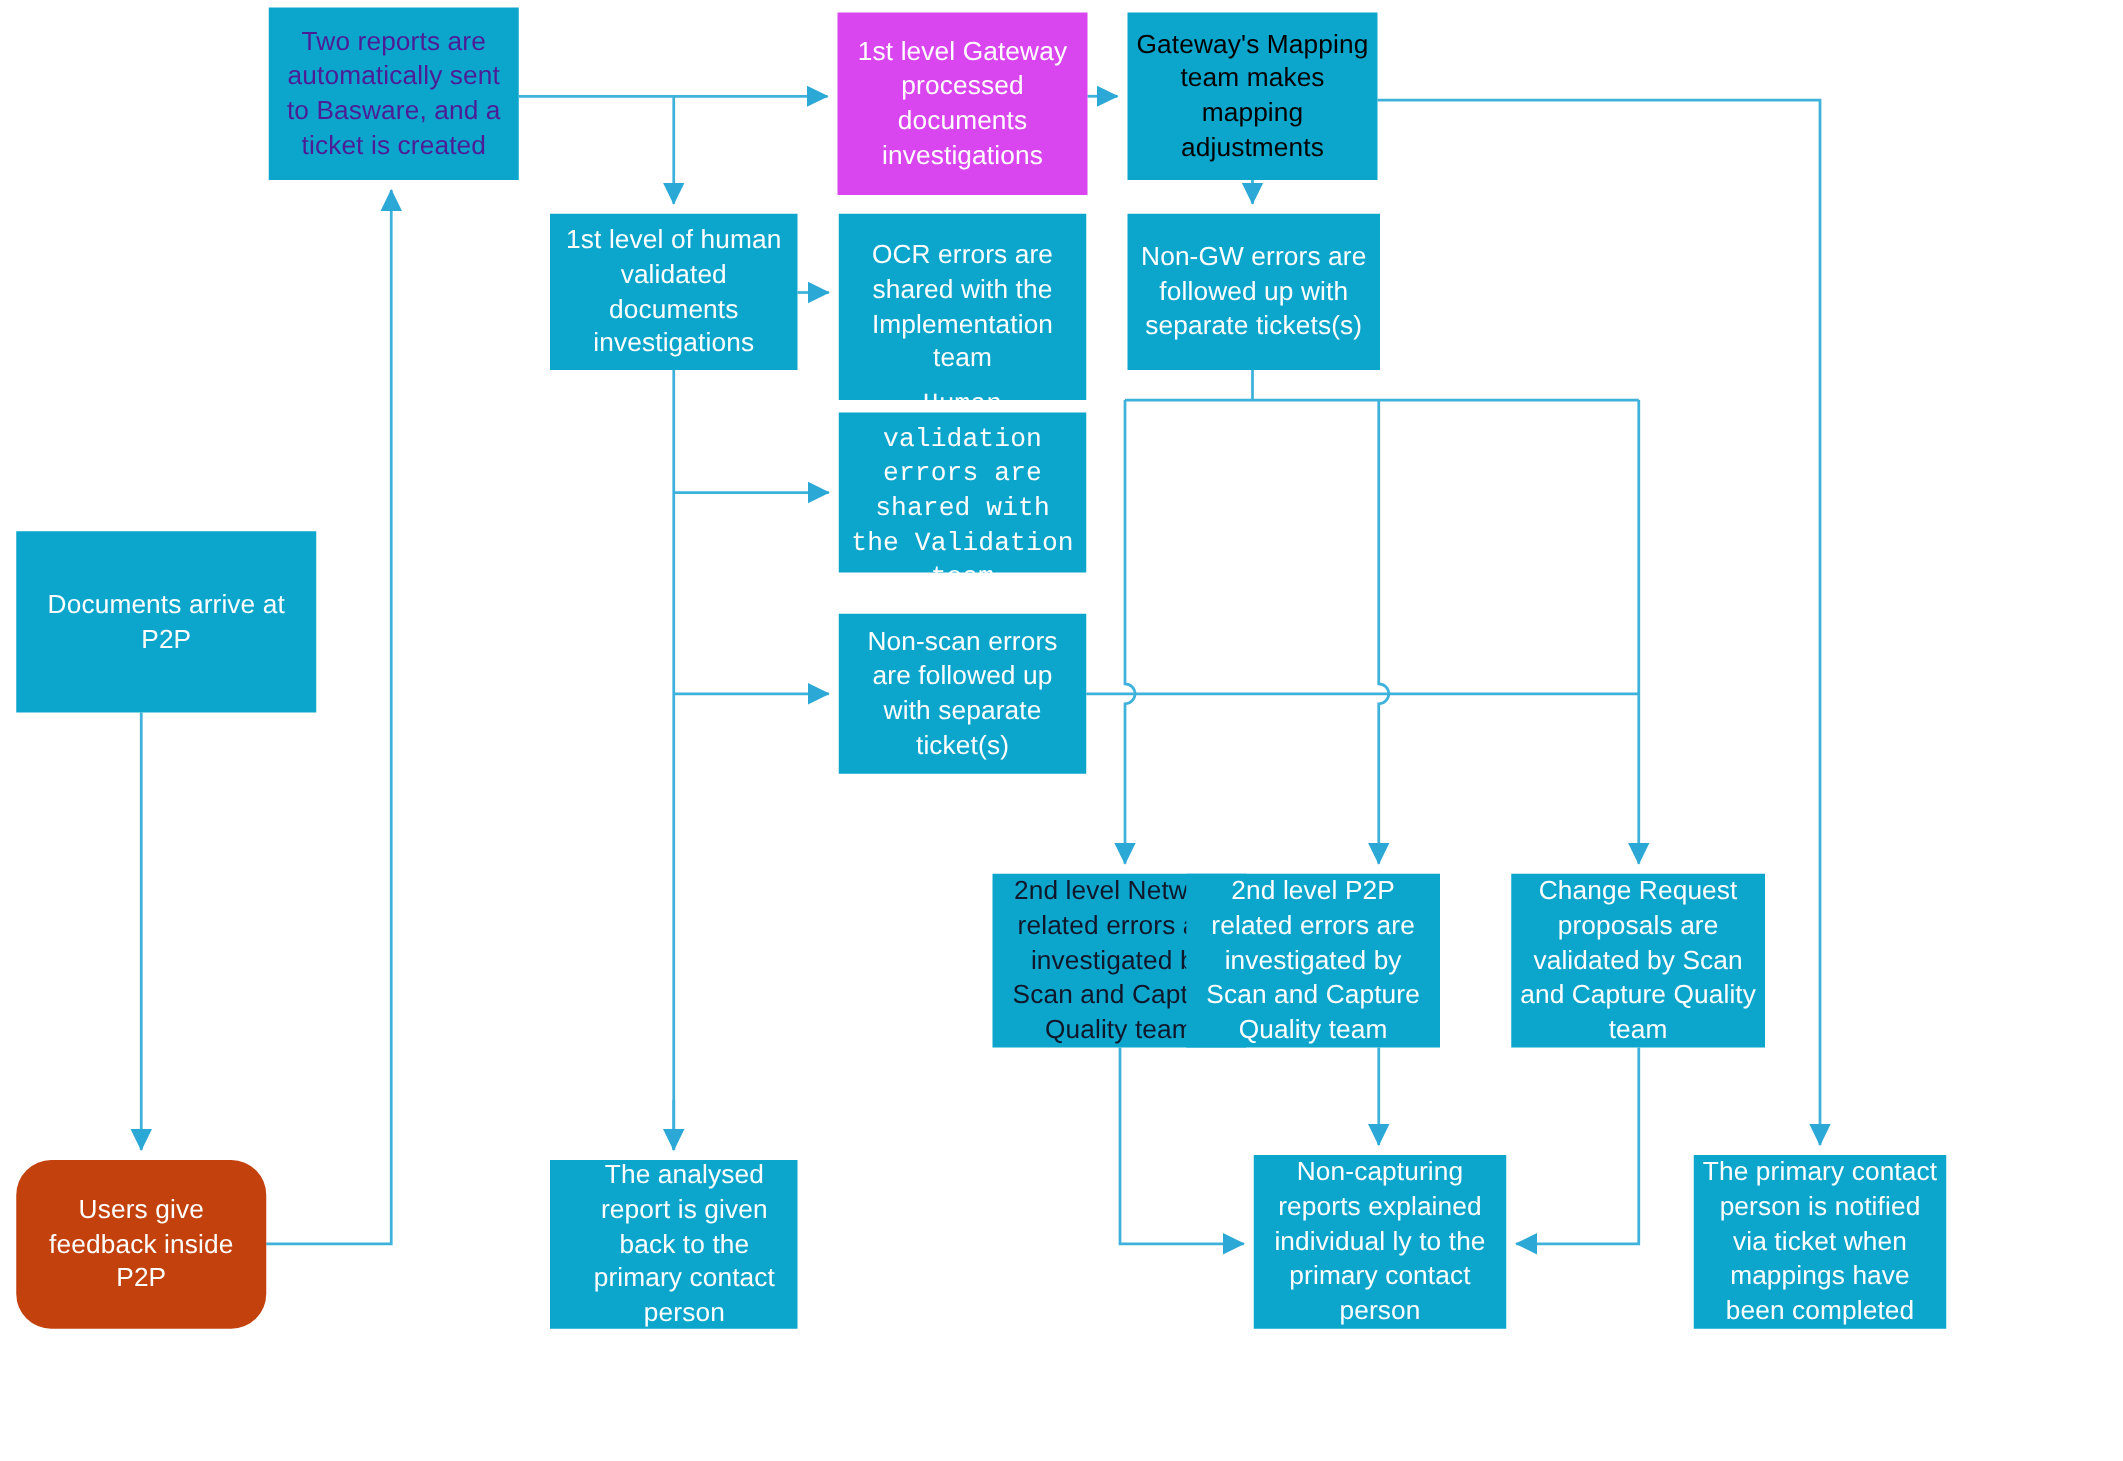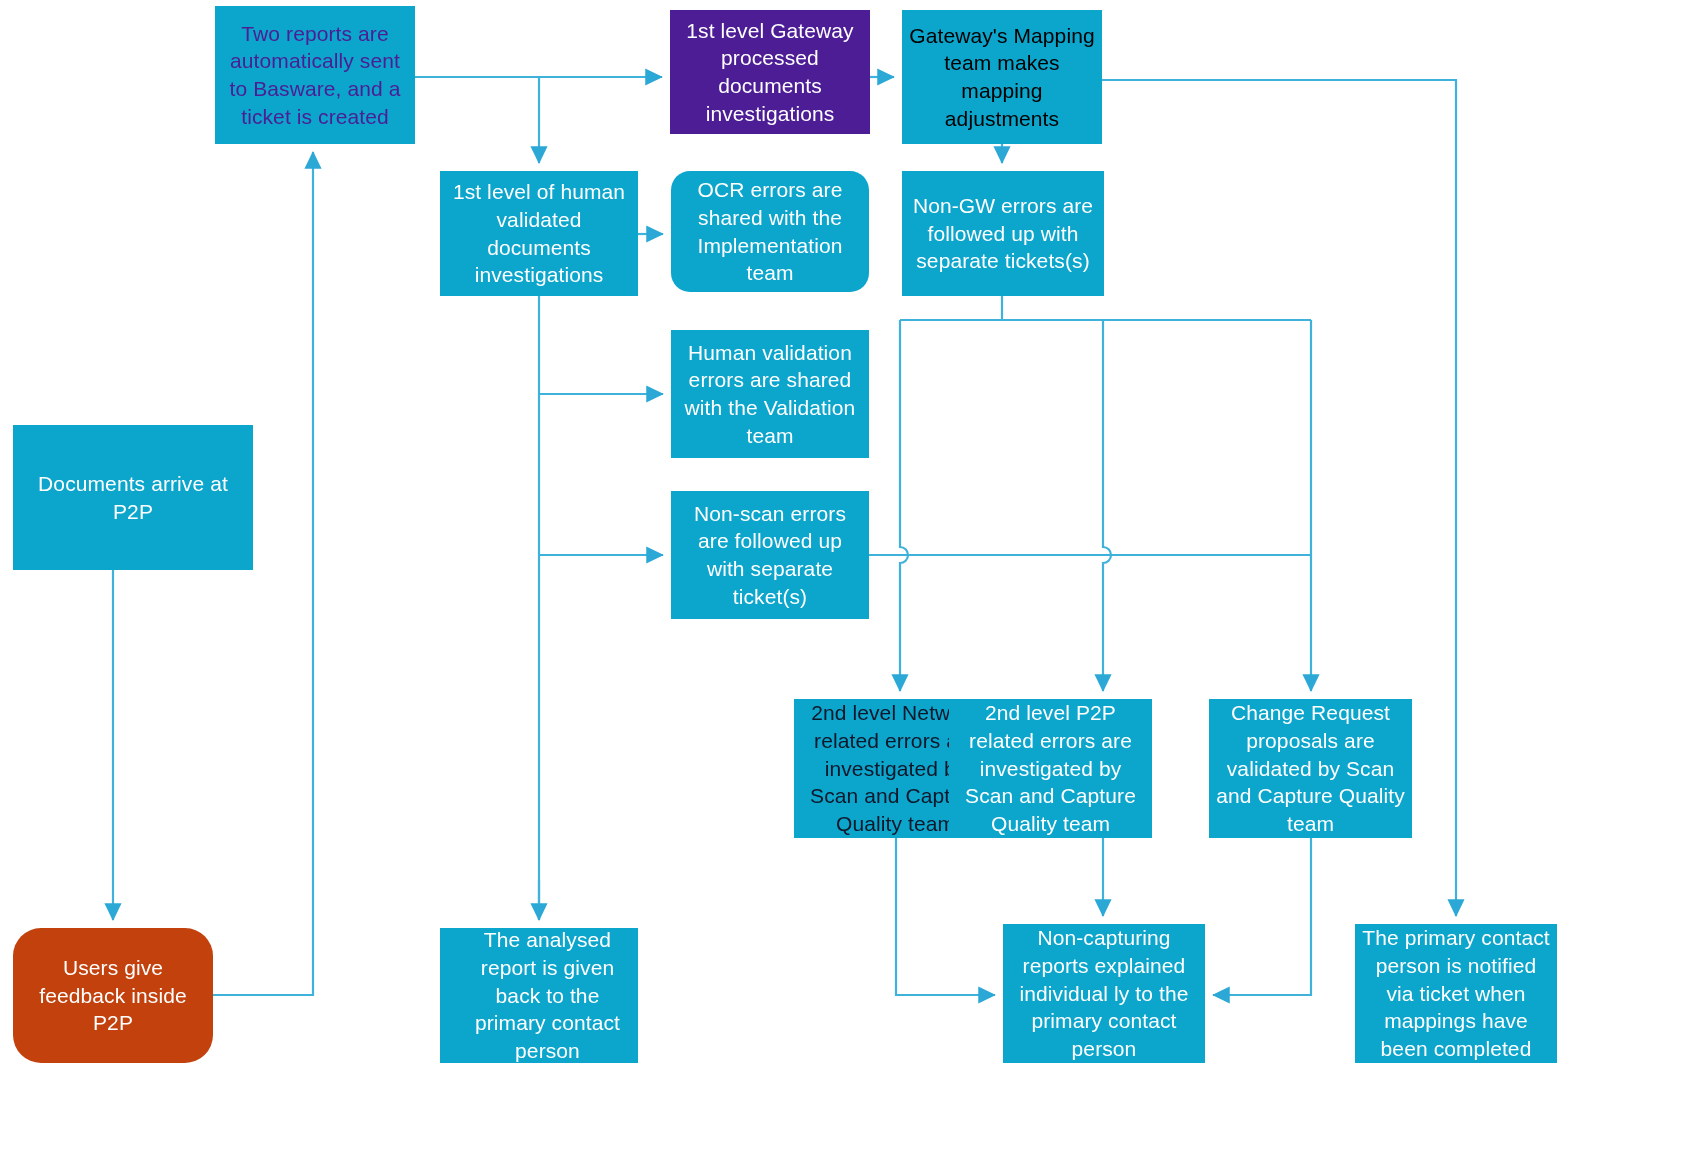--- a/index.html
+++ b/index.html
@@ -96,36 +96,36 @@
 
     </g>
   </svg>
 
   <div class="node" style="left: 13px; top: 425px; width: 240px; height: 145px; background: rgb(12, 165, 204); color: rgb(255, 255, 255);">
     <span>Documents arrive at P2P</span>
   </div>
   <div class="node" style="left: 215px; top: 6px; width: 200px; height: 138px; background: rgb(12, 165, 204); color: #4c1d95;">
     <span>Two reports are automatically sent to Basware, and a ticket is created</span>
   </div>
-  <div class="node" style="left: 670px; top: 10px; width: 200px; height: 124px; background: #4c1d95; color: rgb(255, 255, 255);">
+  <div class="node" style="left: 670px; top: 10px; width: 200px; height: 146px; background: #d946ef; color: rgb(255, 255, 255);">
     <span>1st level Gateway processed documents investigations</span>
   </div>
   <div class="node" style="left: 902px; top: 10px; width: 200px; height: 134px; background: rgb(12, 165, 204); color: #000000;">
     <span>Gateway's Mapping team makes mapping adjustments</span>
   </div>
   <div class="node" style="left: 440px; top: 171px; width: 198px; height: 125px; background: rgb(12, 165, 204); color: rgb(255, 255, 255);">
     <span>1st level of human validated documents investigations</span>
   </div>
-  <div class="node" style="left: 671px; top: 171px; width: 198px; height: 121px; background: rgb(12, 165, 204); color: rgb(255, 255, 255); border-radius: 19px;">
+  <div class="node" style="left: 671px; top: 171px; width: 198px; height: 149px; background: rgb(12, 165, 204); color: rgb(255, 255, 255);">
     <span>OCR errors are shared with the Implementation team</span>
   </div>
   <div class="node" style="left: 902px; top: 171px; width: 202px; height: 125px; background: rgb(12, 165, 204); color: rgb(255, 255, 255);">
     <span>Non-GW errors are followed up with separate tickets(s)</span>
   </div>
-  <div class="node" style="left: 671px; top: 330px; width: 198px; height: 128px; background: rgb(12, 165, 204); color: rgb(255, 255, 255);">
+  <div class="node" style="left: 671px; top: 330px; width: 198px; height: 128px; background: rgb(12, 165, 204); color: rgb(255, 255, 255); font-family: Liberation Mono, monospace;">
     <span>Human validation errors are shared with the Validation team</span>
   </div>
   <div class="node" style="left: 671px; top: 491px; width: 198px; height: 128px; background: rgb(12, 165, 204); color: rgb(255, 255, 255);">
     <span>Non-scan errors are followed up with separate ticket(s)</span>
   </div>
   <div class="node" style="left: 794px; top: 699px; width: 203px; height: 139px; background: rgb(12, 165, 204); color: #0f172a;">
     <span>2nd level Network related errors are investigated by Scan and Capture Quality team</span>
   </div>
   <div class="node" style="left: 949px; top: 699px; width: 203px; height: 139px; background: rgb(12, 165, 204); color: rgb(255, 255, 255);">
     <span>2nd level P2P related errors are investigated by Scan and Capture Quality team</span>

